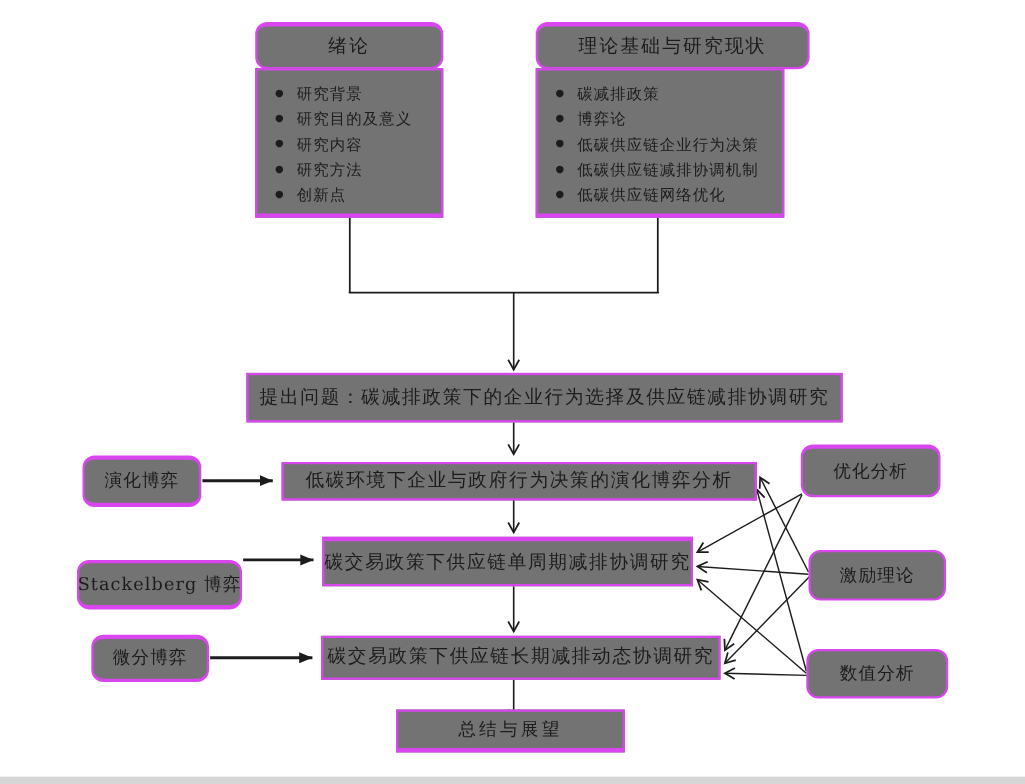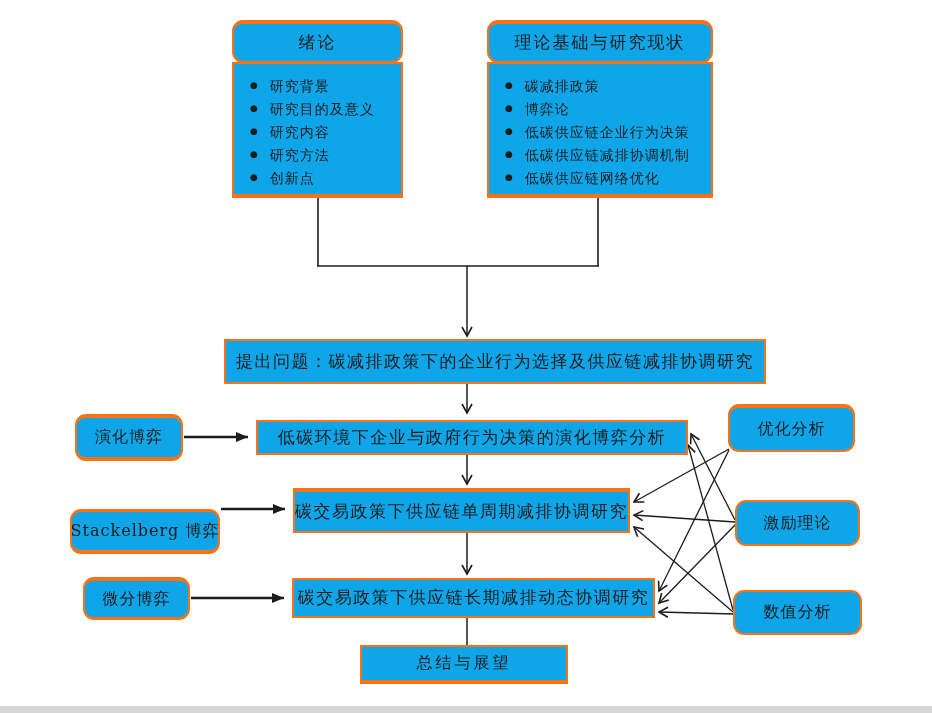--- a/index.html
+++ b/index.html
@@ -8,22 +8,22 @@
     width:932px;height:713px;
     background:#ffffff;
     font-family:"DejaVu Serif","Liberation Serif",serif;
     color:#1c1c1c;
     overflow:hidden;
   }
   #connectors{position:absolute;left:0;top:0;z-index:1;}
   .box{
     position:absolute;
     box-sizing:border-box;
-    border:2px solid #f97316;
-    background:#0ea5e9;
+    border:2px solid #d946ef;
+    background:#737373;
     display:flex;
     align-items:center;
     justify-content:center;
     text-align:center;
     z-index:2;
     line-height:1.15;
   }
   .rounded{border-radius:11px;}
   .hdr{font-size:17px;letter-spacing:2px;}
   .flow{font-size:17px;letter-spacing:1.5px;white-space:nowrap;}
@@ -132,21 +132,21 @@
           <span class="dot">●</span>
           <span>研究方法</span>
         </li>
       <li>
           <span class="dot">●</span>
           <span>创新点</span>
         </li>
     </ul>
   </div>
 
-  <div class="box rounded hdr thick-top" style="left:487px;top:20px;width:226px;height:43px;">
+  <div class="box rounded hdr thick-top" style="left:487px;top:20px;width:249px;height:43px;">
     <span>理论基础与研究现状</span>
   </div>
   <div class="box listbox thick-bottom" style="left:487px;top:62px;width:226px;height:136px;">
     <ul>
       <li>
           <span class="dot">●</span>
           <span>碳减排政策</span>
         </li>
       <li>
           <span class="dot">●</span>

